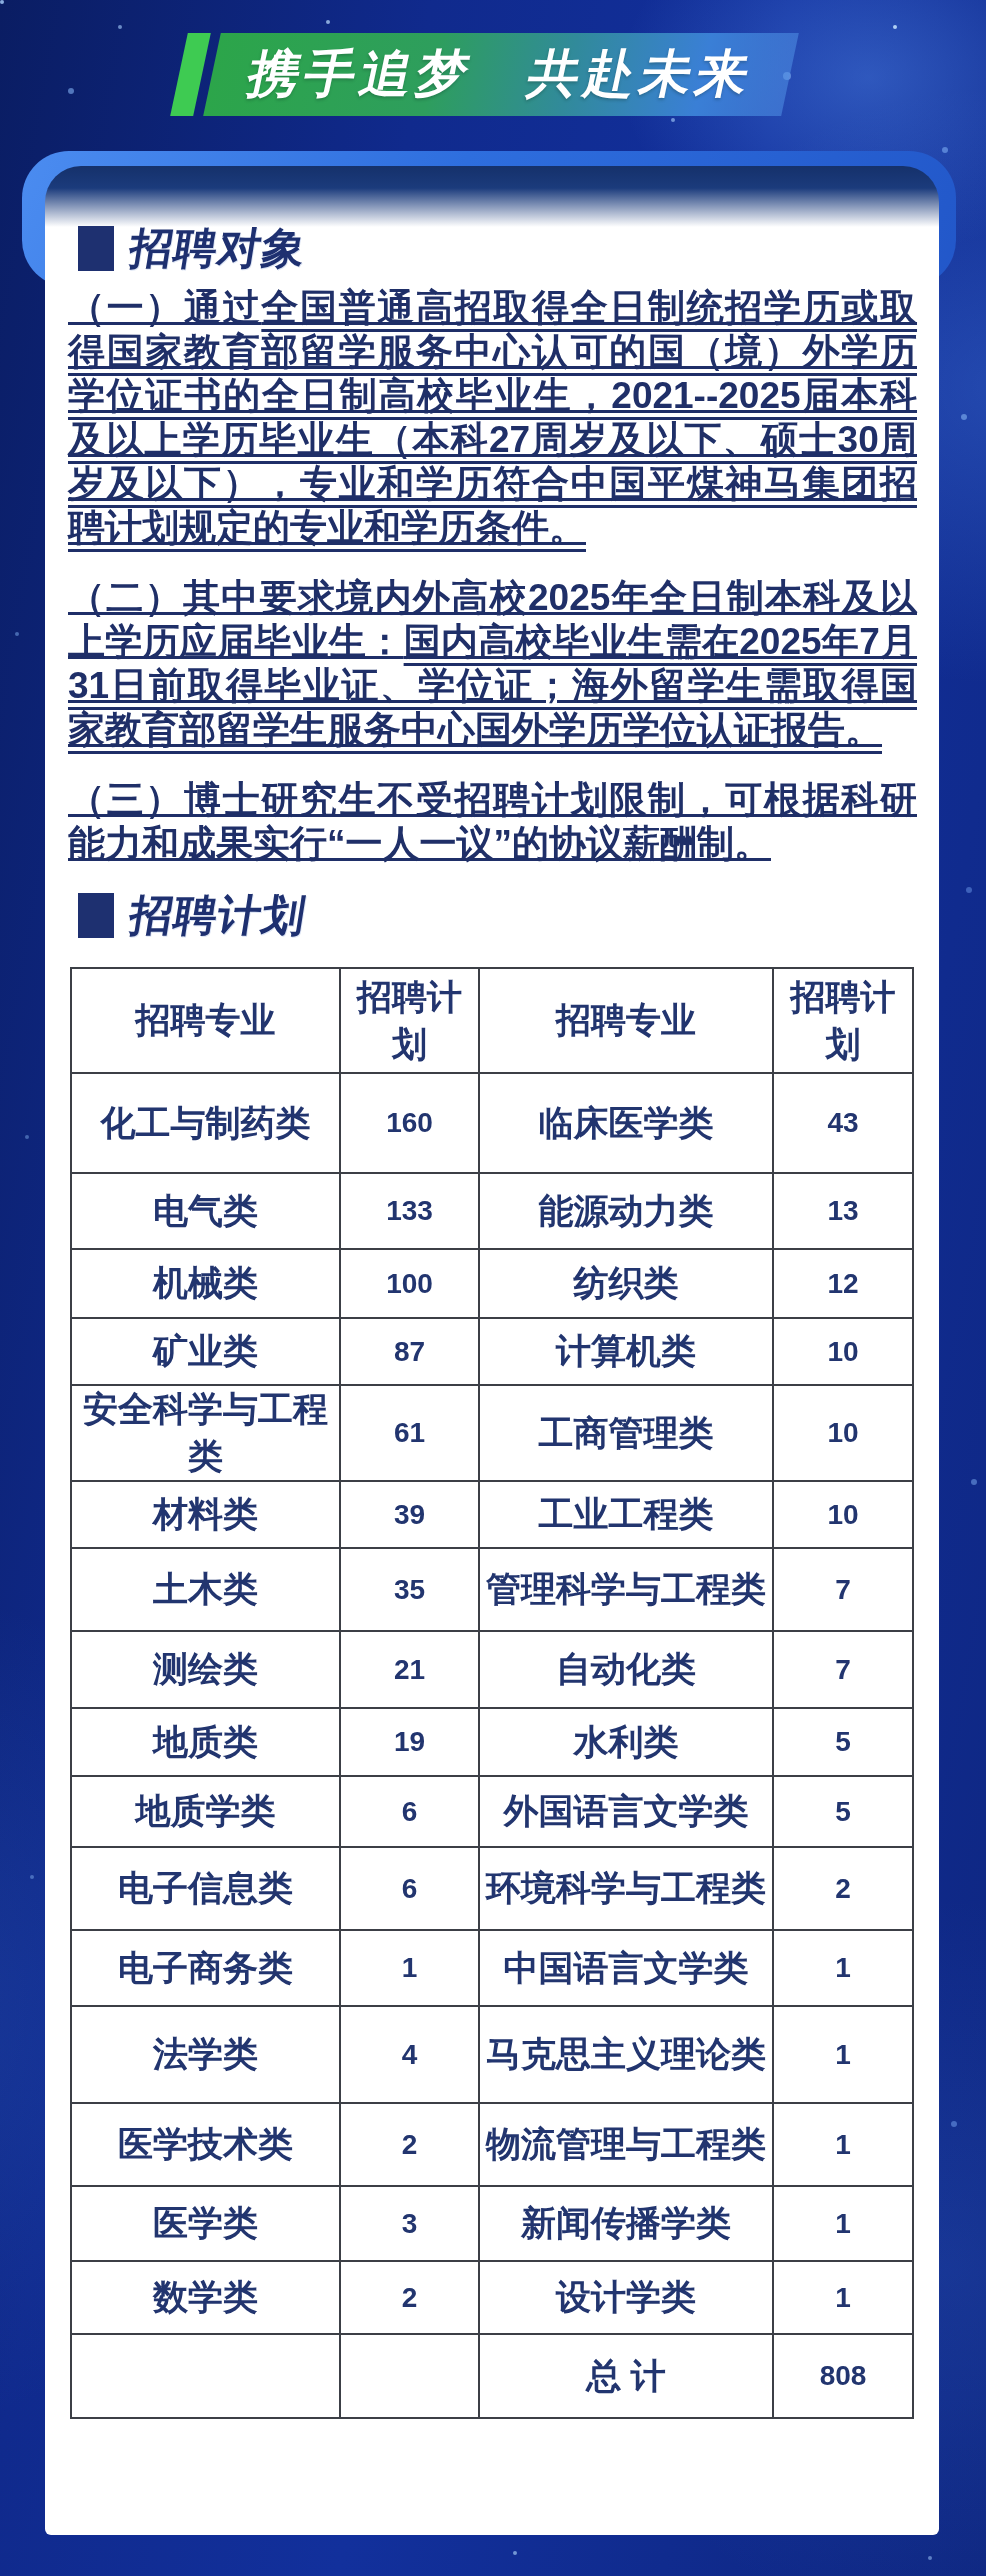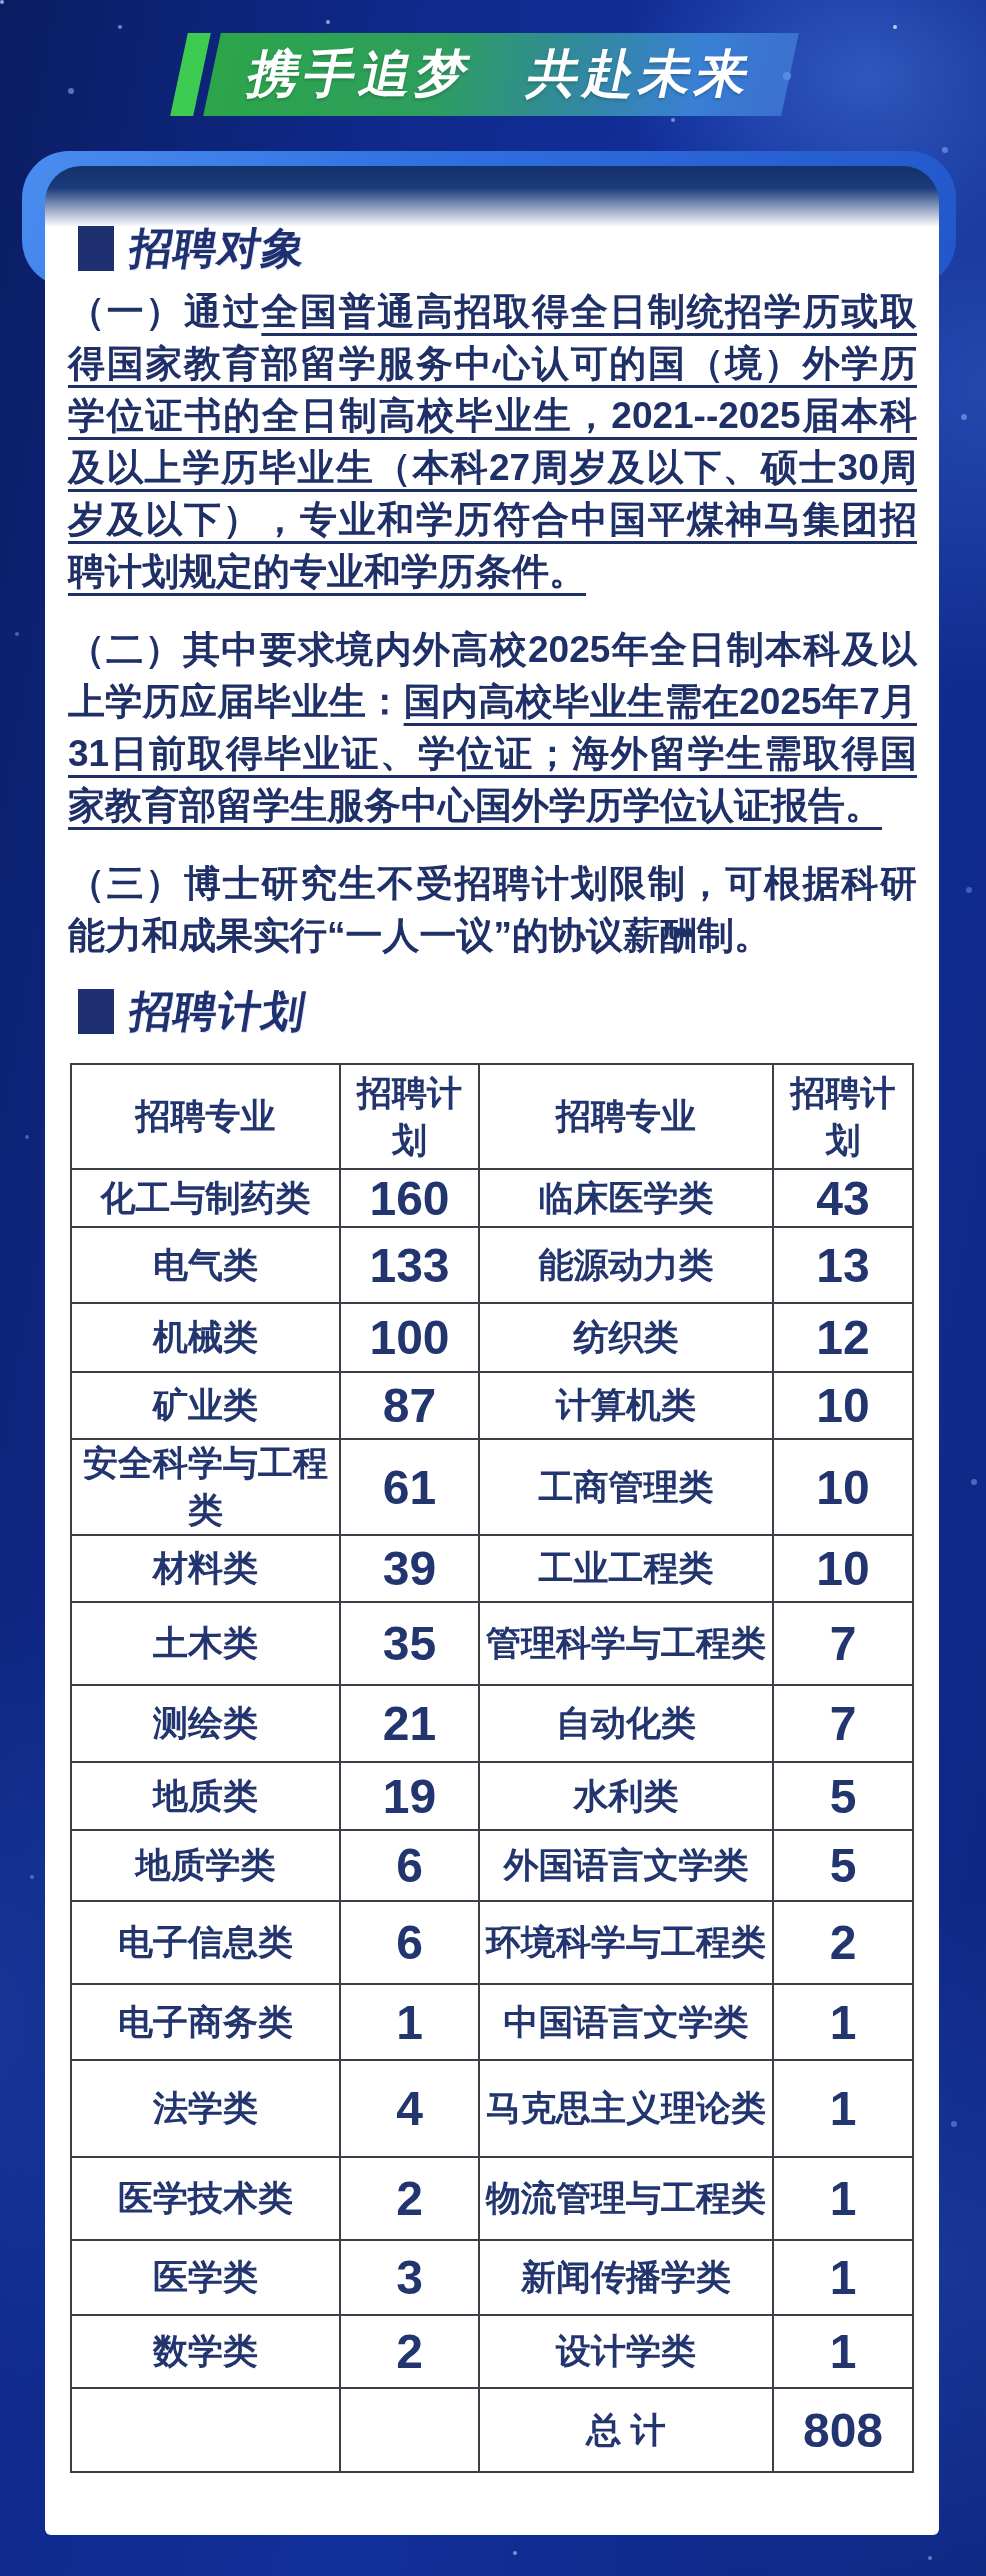--- a/index.html
+++ b/index.html
@@ -67,21 +67,21 @@
   .sec-bullet{width:36px;height:45px;background:#1e3070;flex:0 0 auto;}
   .sec-text{
     font-size:43px;font-weight:900;color:#1e3070;letter-spacing:1px;
     transform:skewX(-9deg);white-space:nowrap;
     text-shadow:1px 1px 0 rgba(210,220,240,.8);
   }
 
   
   .para{
     width:849px;margin:26px auto 0;font-size:37px;font-weight:900;color:#1f2f68;
-    line-height:52px;text-align:justify;text-justify:inter-ideograph;
+    line-height:44px;text-align:justify;text-justify:inter-ideograph;text-decoration:underline;
   }
   .para:first-of-type{margin-top:12px;}
   .ul{
     text-decoration:underline;text-decoration-thickness:3px;text-underline-offset:9px;
     text-decoration-color:#1f2f68;
   }
 
   
   .plan-table{
     width:843px;margin:26px auto 0;border-collapse:collapse;table-layout:fixed;
@@ -89,21 +89,21 @@
   .plan-table col.c1{width:269px;}
   .plan-table col.c2{width:139px;}
   .plan-table col.c3{width:294px;}
   .plan-table col.c4{width:140px;}
   .plan-table th,.plan-table td{
     border:2px solid #3c3f46;text-align:center;vertical-align:middle;
     color:#22356f;padding:0 4px;overflow:hidden;
   }
   .plan-table th{height:103px;font-size:35px;font-weight:800;}
   .plan-table td{font-size:35px;font-weight:600;}
-  .plan-table td.num{font-size:48px;}
+  .plan-table td.num{font-size:28px;}
   .plan-table tr.total td{font-weight:700;}
 </style>
 </head>
 <body>
 
 <div class="page">
   <div class="stars"></div>
 
   <div class="banner-accent"></div>
   <div class="banner">
@@ -140,21 +140,21 @@
           </colgroup>
         <thead>
           <tr>
             <th>招聘专业</th>
             <th>招聘计划</th>
             <th>招聘专业</th>
             <th>招聘计划</th>
           </tr>
         </thead>
         <tbody>
-          <tr style="height:58px">
+          <tr style="height:100px">
             <td>化工与制药类</td>
             <td class="num">160</td>
             <td>临床医学类</td>
             <td class="num">43</td>
           </tr>
           <tr style="height:76px">
             <td>电气类</td>
             <td class="num">133</td>
             <td>能源动力类</td>
             <td class="num">13</td>

